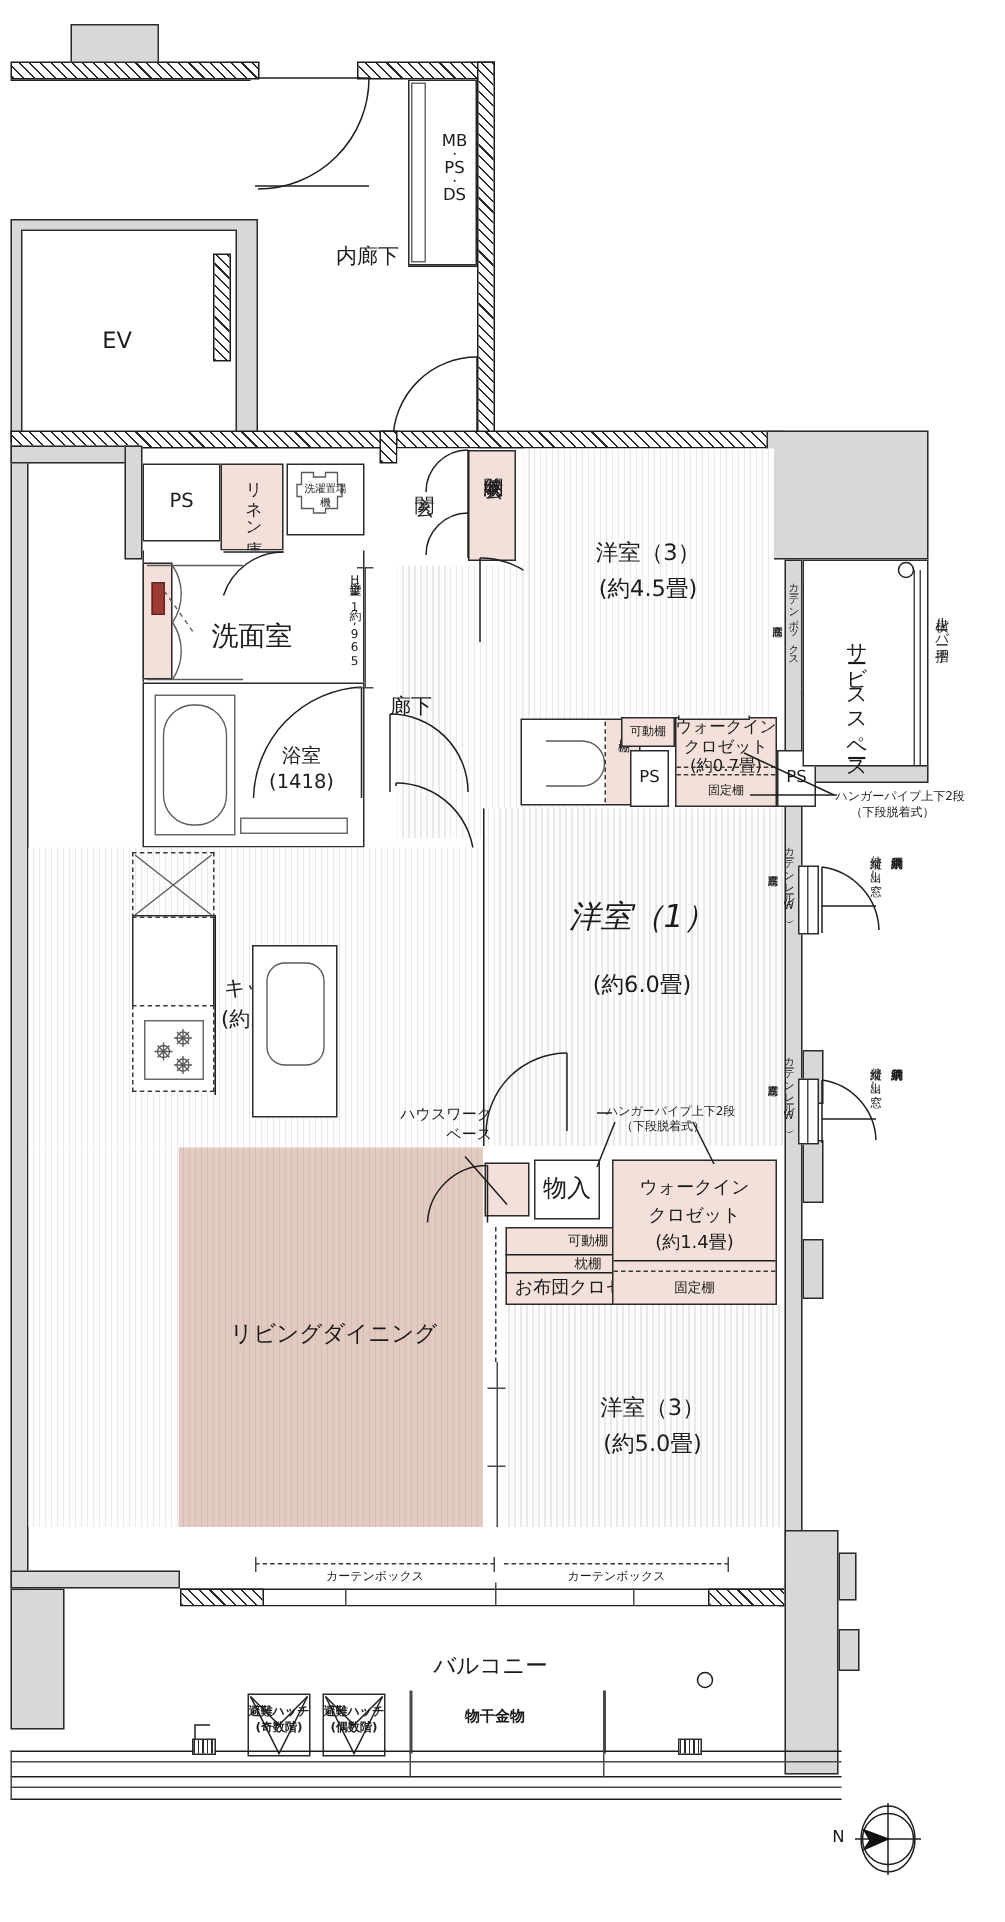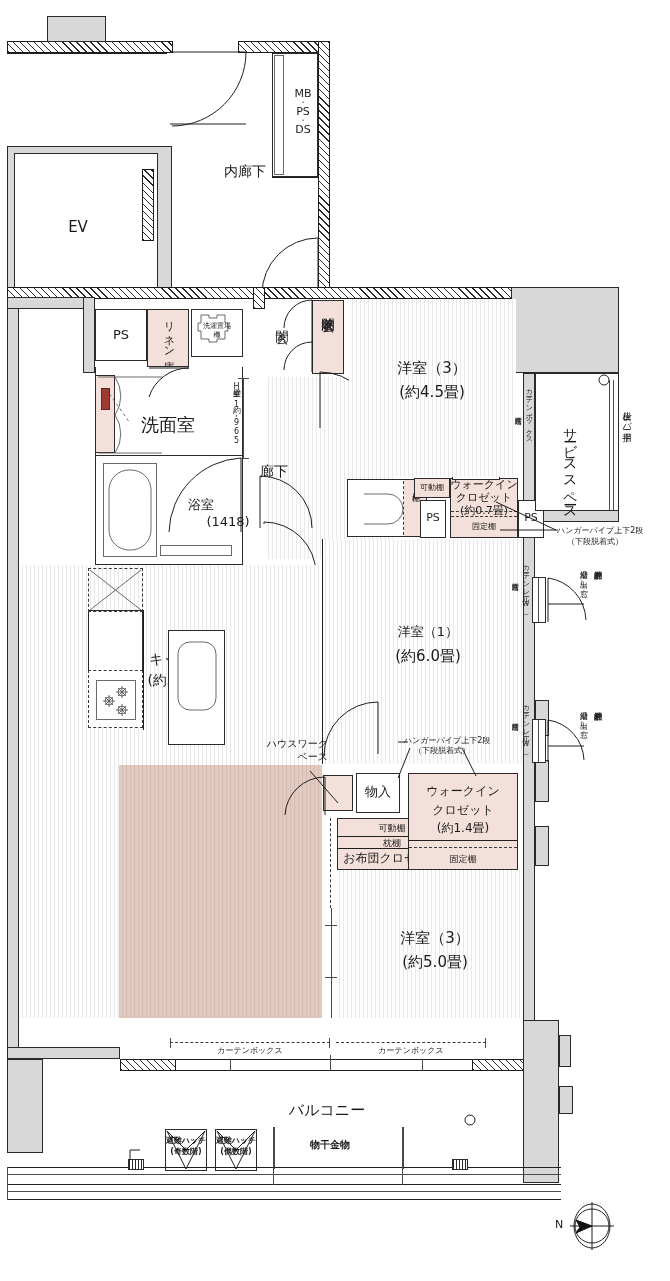--- a/index.html
+++ b/index.html
@@ -147,21 +147,21 @@
     <path class="sw" d="M 42 1 L 2 1"></path>
   </svg>
 
   <div class="abs fl-white-b" style="left:95px;top:455px;width:148px;height:110px;"></div>
   <div class="box-t" style="left:103px;top:463px;width:54px;height:94px;"></div>
   <svg style="left:107px;top:468px;width:48px;height:85px;">
     <rect class="swt" x="2" y="2" width="42" height="80" rx="20"></rect>
   </svg>
   <div class="box-t" style="left:160px;top:545px;width:72px;height:11px;"></div>
   <div class="lbl ctr" style="left:170px;top:497px;width:62px;height:16px;font-size:13px;">浴室</div>
-  <div class="lbl ctr" style="left:170px;top:514px;width:62px;height:16px;font-size:13px;margin-left:27px;">(1418)</div>
+  <div class="lbl ctr" style="left:170px;top:514px;width:62px;height:16px;font-size:13px;">(1418)</div>
   <svg style="left:163px;top:456px;width:80px;height:80px;">
     <path class="sw" d="M 78 2 L 78 76"></path>
     <path class="sw" d="M 78 2 A 76 76 0 0 0 6 76"></path>
   </svg>
 
   <div class="lbl vert" style="left:231px;top:382px;font-size:8px;letter-spacing:0px;">垂壁H=約1,965</div>
   <div class="ln-thin" style="left:243px;top:378px;width:1px;height:80px;"></div>
   <div class="ln-thin" style="left:238px;top:378px;width:11px;height:1px;"></div>
   <div class="ln-thin" style="left:238px;top:458px;width:11px;height:1px;"></div>
 
@@ -233,21 +233,21 @@
     <span style="margin-left:10px;">（下段脱着式）</span>
   </div>
   <svg style="left:498px;top:528px;width:62px;height:16px;">
     <path class="sw" d="M2 2 L60 2"></path>
   </svg>
   <svg style="left:494px;top:500px;width:66px;height:34px;">
     <path class="sw" d="M2 2 L62 30"></path>
   </svg>
 
   <div class="abs fl-wood" style="left:322px;top:539px;width:200px;height:225px;"></div>
-  <div class="lbl ctr" style="left:368px;top:622px;width:120px;height:20px;font-size:13px;">洋室（1）</div>
+  <div class="lbl ctr" style="left:368px;top:602px;width:120px;height:20px;font-size:21px;font-style:italic;">洋室（1）</div>
   <div class="lbl ctr" style="left:368px;top:646px;width:120px;height:20px;font-size:15px;">(約6.0畳)</div>
 
   <div class="lbl vert" style="left:521px;top:560px;font-size:7px;">カーテンレール（W）</div>
   <div class="lbl vert" style="left:510px;top:578px;font-size:7px;">腰高窓</div>
   <div class="box-b" style="left:532px;top:577px;width:14px;height:46px;background:#fff;"></div>
   <div class="ln-thin" style="left:538px;top:578px;width:1px;height:44px;"></div>
   <svg style="left:546px;top:576px;width:44px;height:50px;">
     <path class="sw" d="M2 2 L2 46"></path>
     <path class="sw" d="M2 2 A 44 44 0 0 1 40 44"></path>
   </svg>
@@ -301,36 +301,37 @@
   </svg>
   <div class="ln" style="left:143px;top:610px;width:1px;height:120px;"></div>
 
   <div class="box-b" style="left:168px;top:630px;width:57px;height:115px;background:#fff;"></div>
   <svg style="left:177px;top:641px;width:42px;height:72px;">
     <rect class="swt" x="1" y="1" width="38" height="68" rx="12"></rect>
   </svg>
 
   <div class="abs fl-ldk" style="left:119px;top:765px;width:203px;height:253px;"></div>
   <div class="abs fl-wood" style="left:19px;top:765px;width:100px;height:253px;"></div>
+  <div class="lbl ctr" style="left:130px;top:878px;width:185px;height:22px;font-size:15px;">リビングダイニング</div>
 
   <div class="lbl" style="left:232px;top:738px;width:96px;font-size:10px;line-height:1.25;text-align:right;">
     <span>ハウスワーク</span><br>
     <span>ベース</span>
   </div>
   <div class="abs fl-pink-b" style="left:323px;top:775px;width:30px;height:36px;"></div>
   <svg style="left:308px;top:769px;width:34px;height:40px;">
     <path class="sw" d="M2 2 L30 34"></path>
   </svg>
   <svg style="left:283px;top:775px;width:44px;height:44px;">
     <path class="sw" d="M 42 2 L 42 40"></path>
     <path class="sw" d="M 42 2 A 40 40 0 0 0 2 40"></path>
   </svg>
 
   <div class="abs fl-white-b" style="left:356px;top:773px;width:44px;height:40px;"></div>
-  <div class="lbl ctr" style="left:356px;top:784px;width:44px;height:16px;font-size:13px;">物入</div>
+  <div class="lbl ctr" style="left:356px;top:784px;width:44px;height:16px;font-size:16px;">物入</div>
 
   <div class="abs fl-pink-b" style="left:337px;top:818px;width:110px;height:52px;"></div>
   <div class="ln" style="left:337px;top:836px;width:110px;height:1px;"></div>
   <div class="ln" style="left:337px;top:848px;width:110px;height:1px;"></div>
   <div class="lbl ctr" style="left:337px;top:822px;width:110px;height:12px;font-size:9px;">可動棚</div>
   <div class="lbl ctr" style="left:337px;top:837px;width:110px;height:12px;font-size:9px;">枕棚</div>
   <div class="lbl ctr" style="left:337px;top:851px;width:110px;height:16px;font-size:12px;">お布団クロゼット</div>
   <div class="lbl ctr" style="left:337px;top:874px;width:110px;height:14px;font-size:9px;">中段固定棚</div>
   <svg style="left:337px;top:868px;width:112px;height:22px;">
     <path class="sw" d="M12 2 L20 20 M28 20 L34 2"></path>

